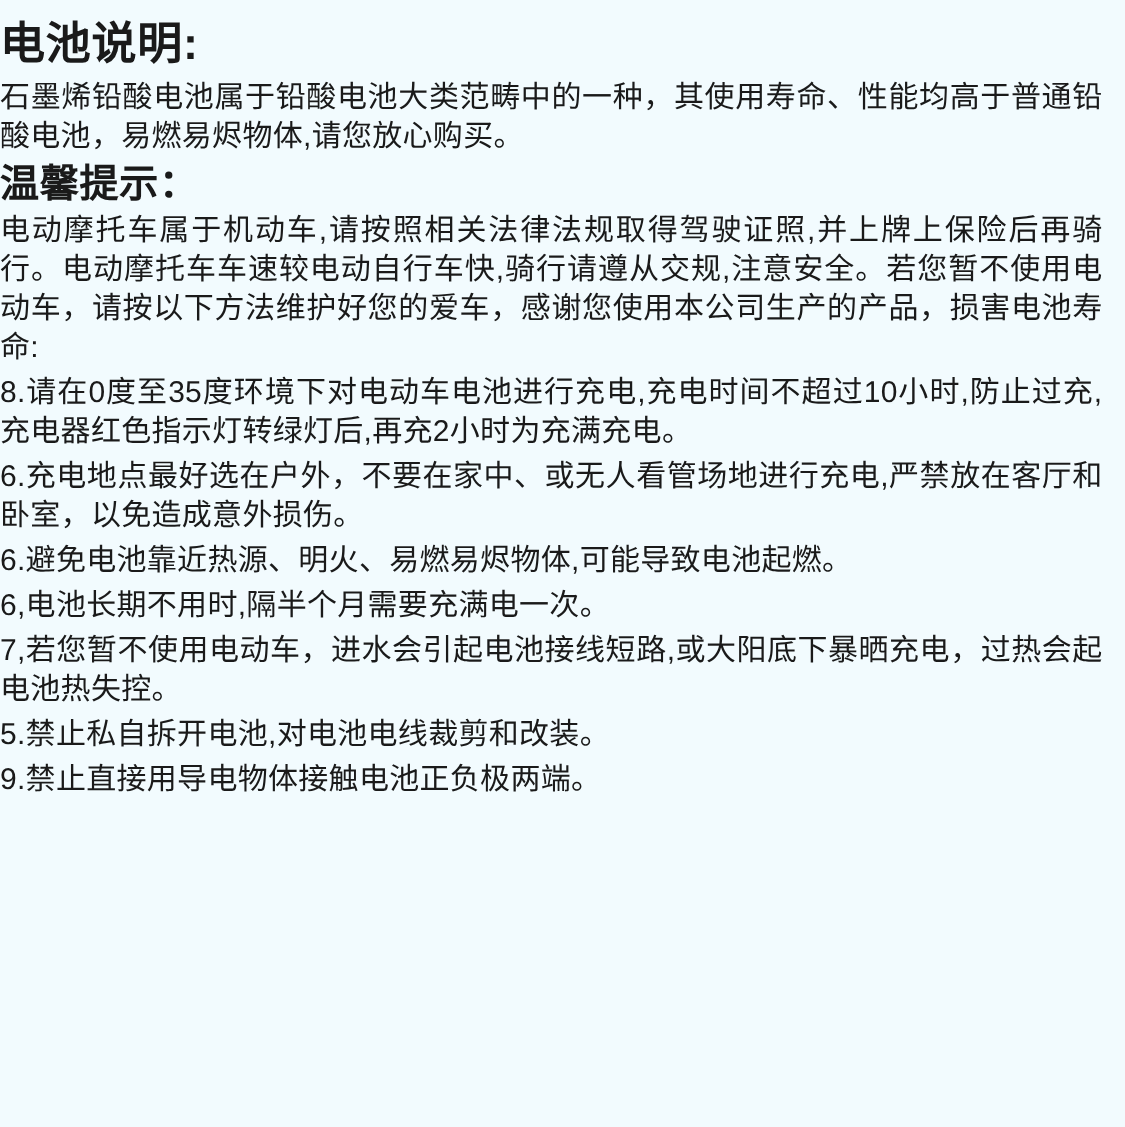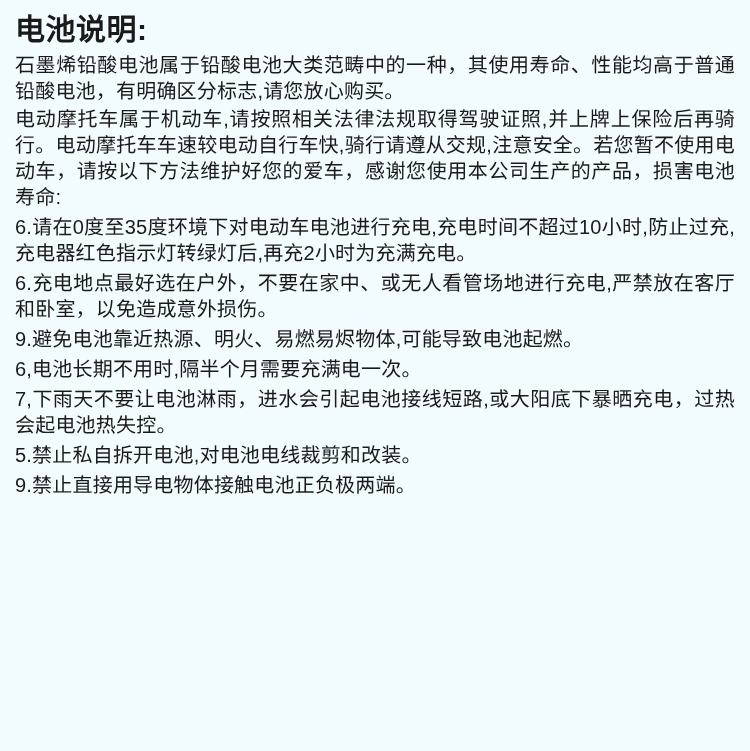--- a/index.html
+++ b/index.html
@@ -11,21 +11,21 @@
     height: 751px;
     overflow: hidden;
     background: #f2fbfe;
     font-family: "Liberation Sans", "DejaVu Sans", sans-serif;
     color: #1a1a1a;
   }
   .page {
     box-sizing: border-box;
     width: 750px;
     height: 751px;
-    padding: 10px 15px 0 15px;
+    padding: 10px 15px 0 0;
   }
   .h1 {
     font-size: 30px;
     line-height: 36px;
     font-weight: 700;
     margin: 2px 0 4px 0;
     letter-spacing: 0.5px;
   }
   .h2 {
     font-size: 26px;
@@ -51,28 +51,29 @@
     text-align: justify;
     letter-spacing: 0.2px;
   }
 </style>
 </head>
 <body>
 
 <div class="page">
 
   <div class="h1">电池说明:</div>
-  <p class="para">石墨烯铅酸电池属于铅酸电池大类范畴中的一种，其使用寿命、性能均高于普通铅酸电池，有明确区分标志,请您放心购买。</p>
+  <p class="para">石墨烯铅酸电池属于铅酸电池大类范畴中的一种，其使用寿命、性能均高于普通铅酸电池，易燃易烬物体,请您放心购买。</p>
 
 
+  <div class="h2">温馨提示：</div>
   <p class="para">电动摩托车属于机动车,请按照相关法律法规取得驾驶证照,并上牌上保险后再骑行。电动摩托车车速较电动自行车快,骑行请遵从交规,注意安全。若您暂不使用电动车，请按以下方法维护好您的爱车，感谢您使用本公司生产的产品，损害电池寿命:</p>
 
   <div class="tips">
-    <p class="tip">6.请在0度至35度环境下对电动车电池进行充电,充电时间不超过10小时,防止过充,充电器红色指示灯转绿灯后,再充2小时为充满充电。</p>
+    <p class="tip">8.请在0度至35度环境下对电动车电池进行充电,充电时间不超过10小时,防止过充,充电器红色指示灯转绿灯后,再充2小时为充满充电。</p>
     <p class="tip">6.充电地点最好选在户外，不要在家中、或无人看管场地进行充电,严禁放在客厅和卧室，以免造成意外损伤。</p>
-    <p class="tip">9.避免电池靠近热源、明火、易燃易烬物体,可能导致电池起燃。</p>
+    <p class="tip">6.避免电池靠近热源、明火、易燃易烬物体,可能导致电池起燃。</p>
     <p class="tip">6,电池长期不用时,隔半个月需要充满电一次。</p>
-    <p class="tip">7,下雨天不要让电池淋雨，进水会引起电池接线短路,或大阳底下暴晒充电，过热会起电池热失控。</p>
+    <p class="tip">7,若您暂不使用电动车，进水会引起电池接线短路,或大阳底下暴晒充电，过热会起电池热失控。</p>
     <p class="tip">5.禁止私自拆开电池,对电池电线裁剪和改装。</p>
     <p class="tip">9.禁止直接用导电物体接触电池正负极两端。</p>
   </div>
 
 </div>
 
 </body></html>

